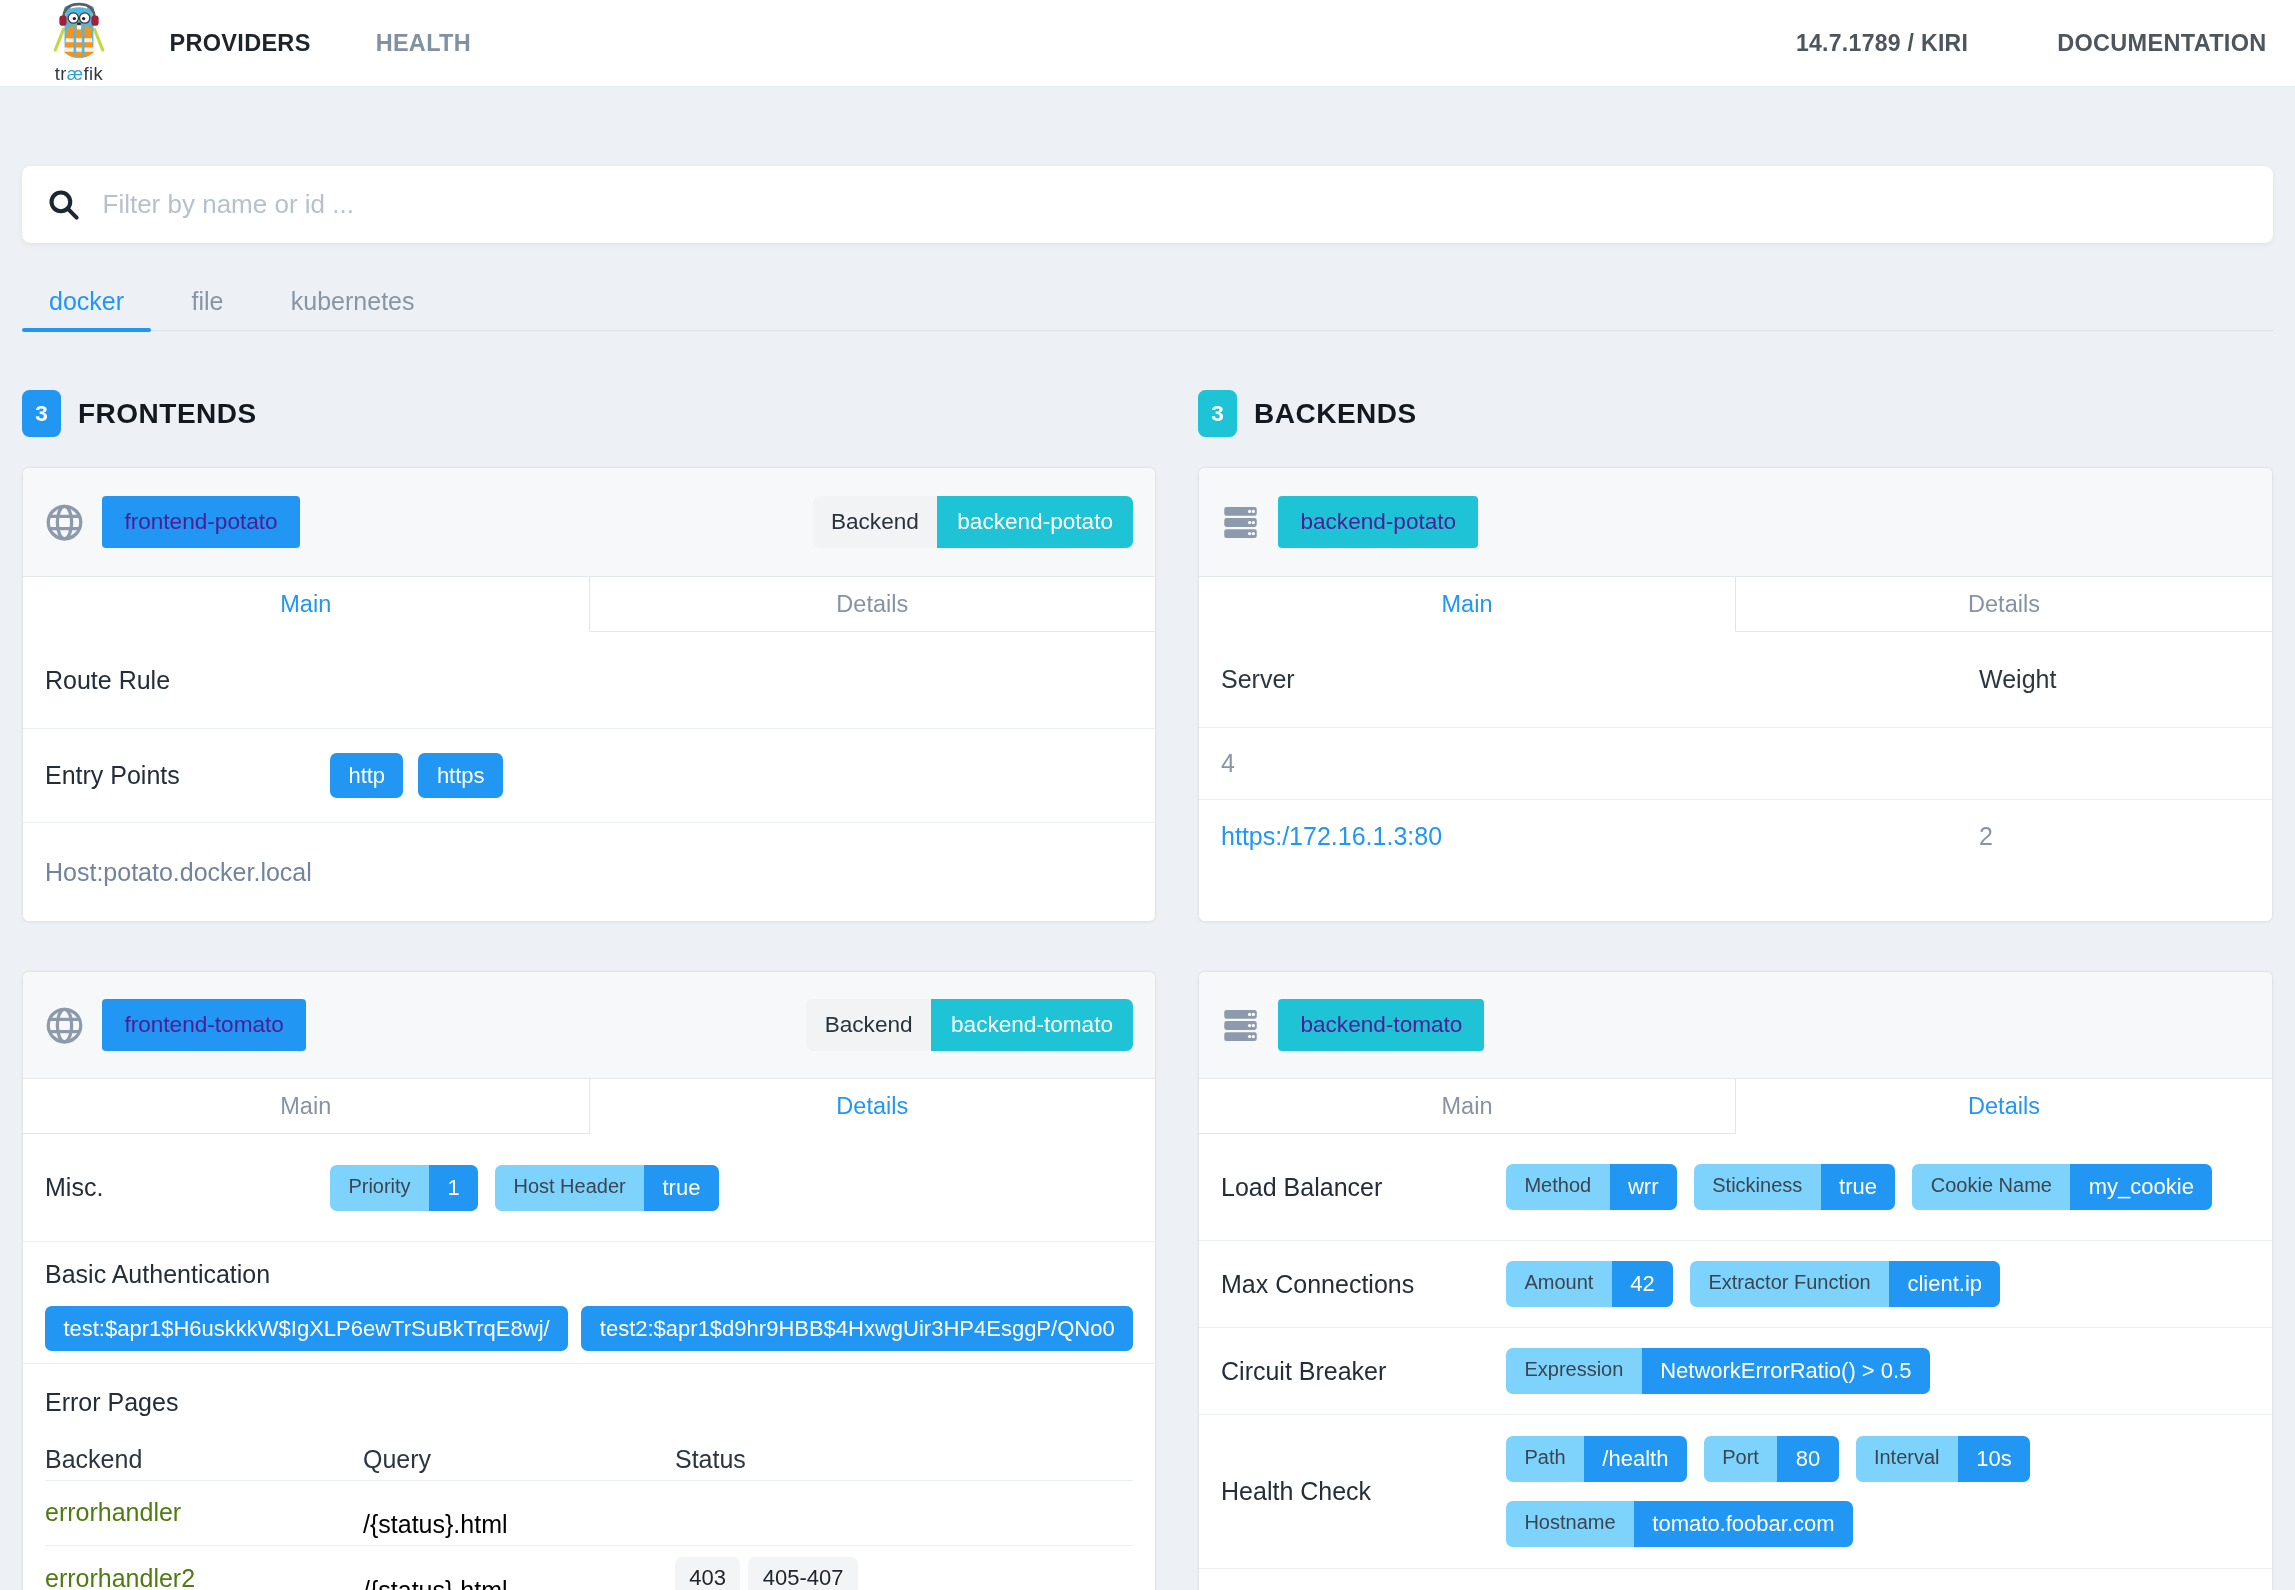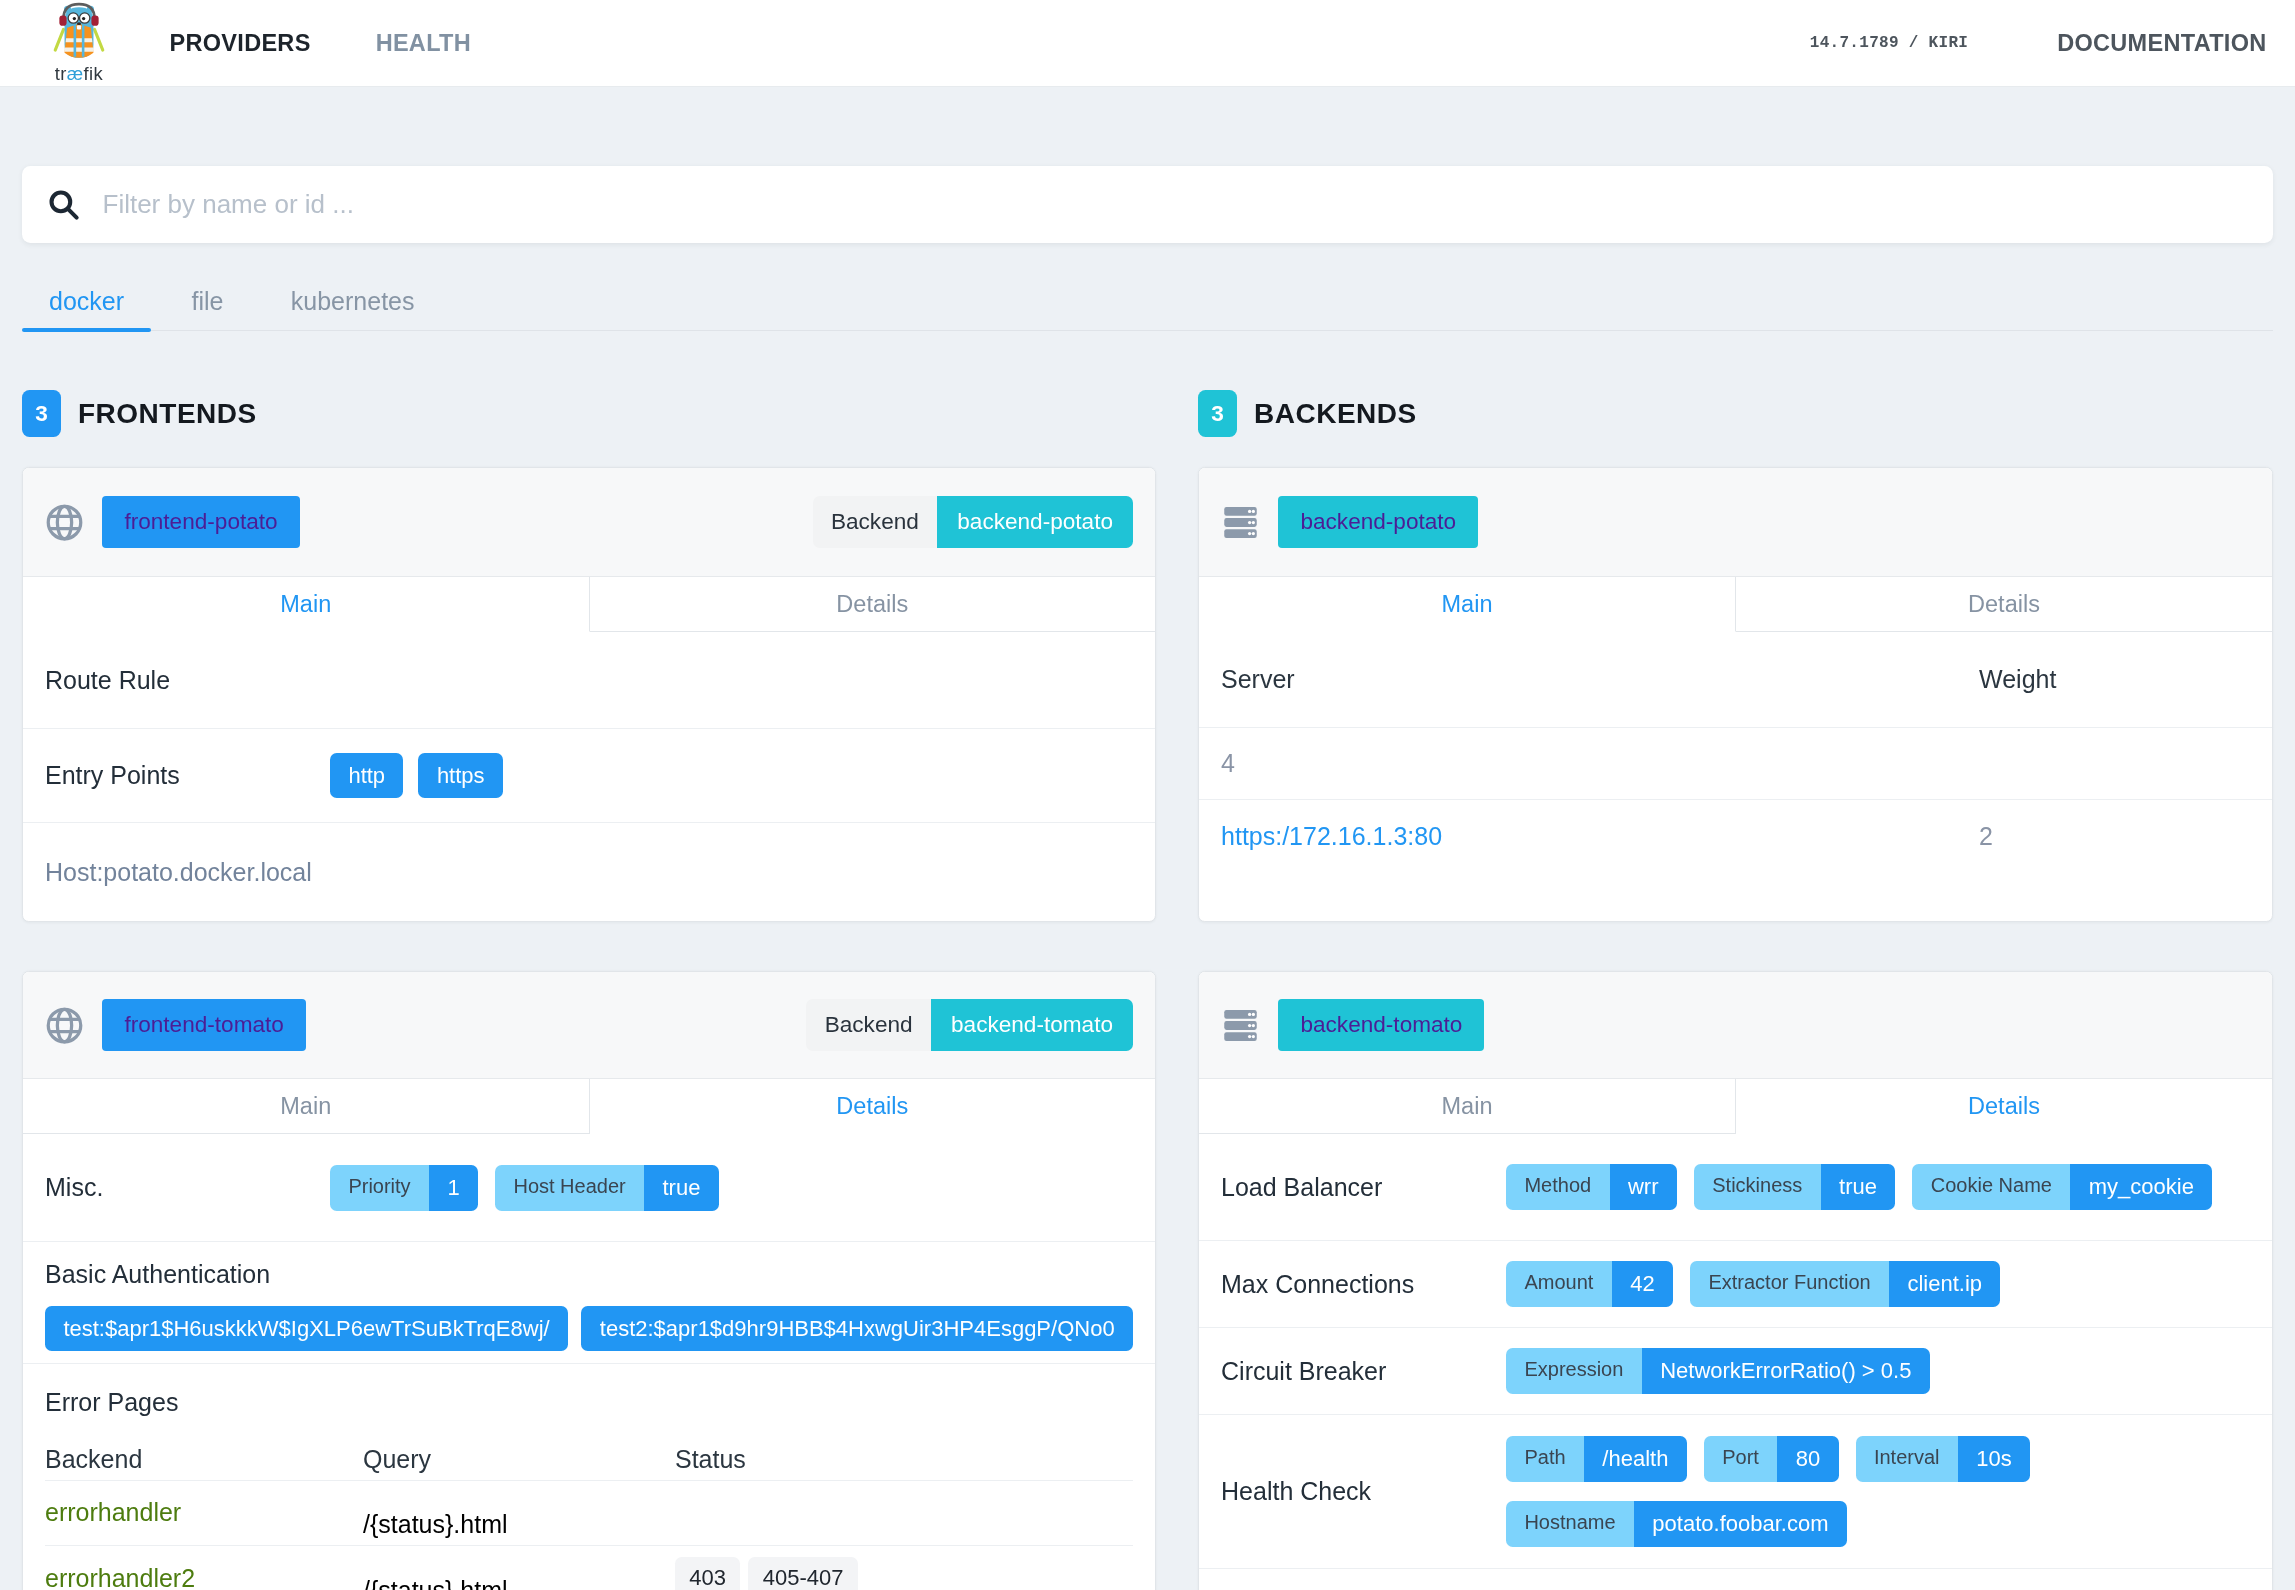--- a/index.html
+++ b/index.html
@@ -16,21 +16,21 @@
     display:flex; align-items:center; padding:0 28.5px;
   }
   .logo { display:flex; flex-direction:column; align-items:center; width:101px; }
   .logo-text { font-size:18.4px; color:#30383f; margin-top:-3.4px; letter-spacing:0.4px; }
   .logo-text .ae { color:#2f9fd8; }
   .nav-links { display:flex; gap:65px; margin-left:40px; }
   .nav-link { font-size:23.5px; font-weight:700; letter-spacing:0.3px; cursor:pointer; }
   .nav-link.primary { color:#1d242b; }
   .nav-link.muted { color:#8191a2; }
   .nav-right { margin-left:auto; display:flex; align-items:center; gap:89px; }
-  .nav-version { font-size:16px; font-weight:700; color:#4d555d; letter-spacing:0.3px;font-family:Liberation Mono, monospace; }
+  .nav-version { font-size:23px; font-weight:700; color:#4d555d; letter-spacing:0.3px; }
   .nav-doc { font-size:23.5px; font-weight:700; color:#4d555d; letter-spacing:0.3px; cursor:pointer; }
 
   
   .searchbar {
     margin:79px 22px 0; height:77px; background:#fff; border-radius:8.4px;
     box-shadow:0 1.7px 5px rgba(40,50,60,.07); display:flex; align-items:center; padding:0 23.5px;
   }
   .searchbar input {
     flex:1; border:none; outline:none; font-size:26px; margin-left:22px;
     font-family:"Liberation Sans", sans-serif; color:#333; background:transparent;
@@ -414,21 +414,21 @@
               <span class="v">80</span>
             </span>
             <span class="kvpill">
               <span class="k">Interval</span>
               <span class="v">10s</span>
             </span>
           </span>
           <span class="kv-row">
             <span class="kvpill">
               <span class="k">Hostname</span>
-              <span class="v">potato.foobar.com</span>
+              <span class="v">tomato.foobar.com</span>
             </span>
           </span>
         </span>
       </div>
       <div class="buffering-row">
         <span class="row-label">Buffering</span>
       </div>
     </div>
   </section>
 </div>

